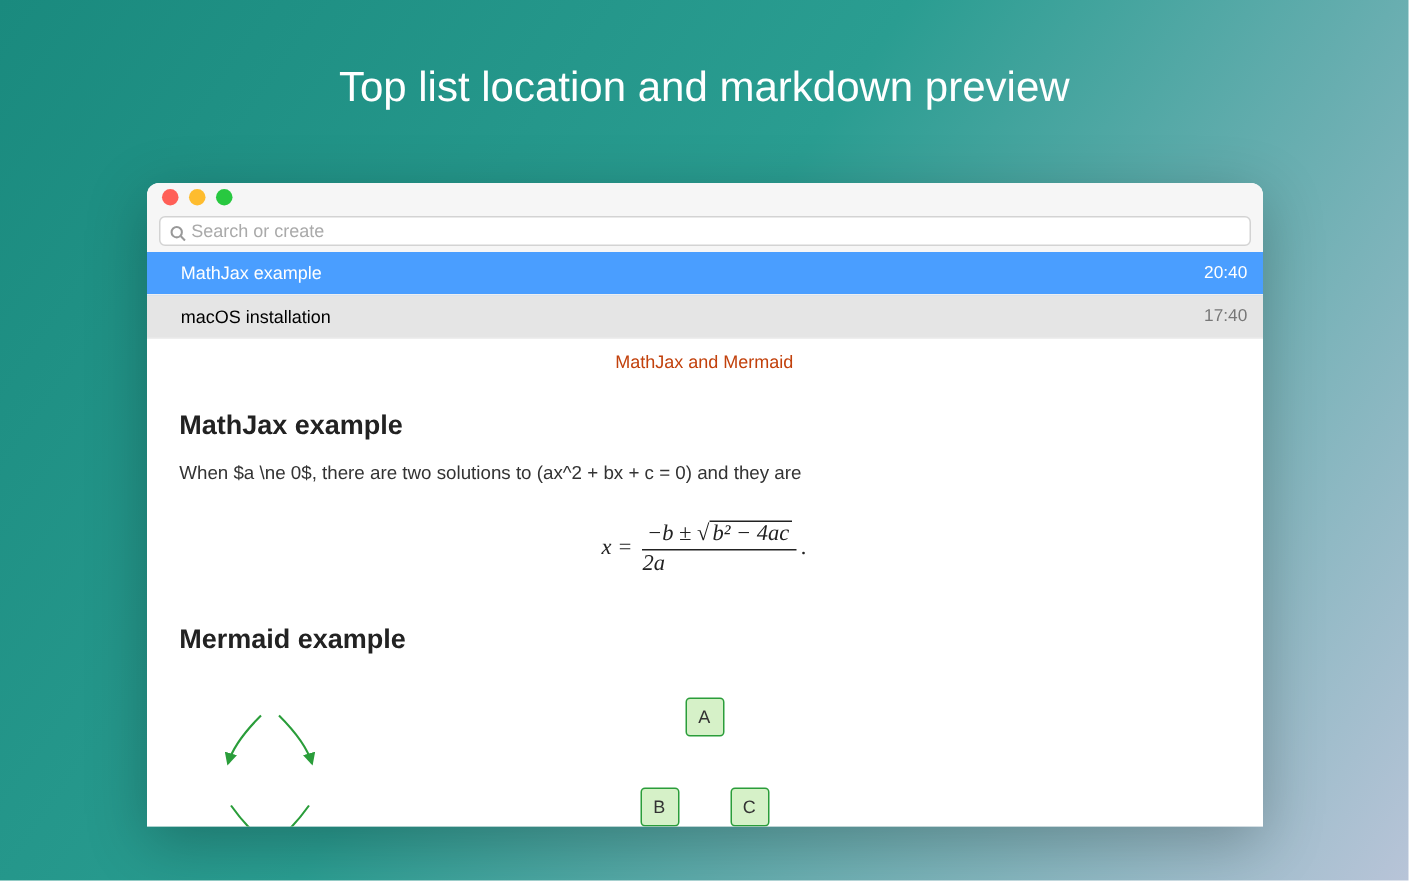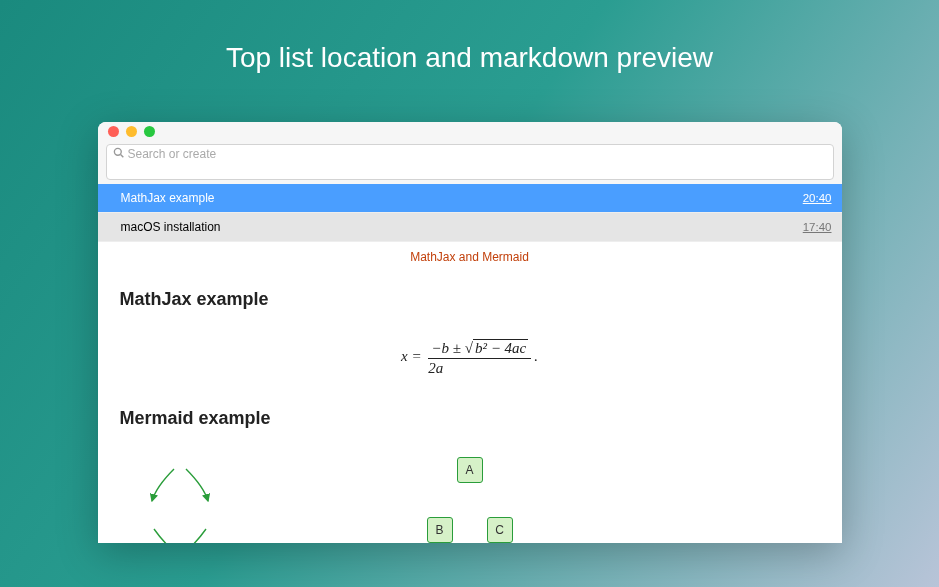--- a/index.html
+++ b/index.html
@@ -44,23 +44,23 @@
     .tl-green { background: #28c840; }
     .searchbar {
       padding: 4px 8px;
       background: #f6f6f6;
     }
     .search-input-wrap {
       background: #ffffff;
       border: 1px solid #d3d3d3;
       border-radius: 4px;
       display: flex;
-      align-items: flex-start;
+      align-items: flex-end;
       padding: 2px 6px;
-      height: 36px;
+      height: 20px;
     }
     .search-icon-svg {
       width: 11px;
       height: 11px;
       stroke: #999;
       stroke-width: 2;
       fill: none;
       margin-right: 4px;
       flex-shrink: 0;
     }
@@ -100,21 +100,20 @@
     }
     .lock-icon-svg {
       width: 9px;
       height: 11px;
       fill: #2a9d6d;
     }
     .note-title { flex: 1; }
     .note-time {
       color: inherit;
       font-size: 11.5px;
-      text-decoration: underline;
     }
     .note-row:not(.selected) .note-time { color: #777; }
     .preview {
       background: #ffffff;
     }
     .preview-tabtitle {
       text-align: center;
       font-size: 12px;
       color: #c2410c;
       padding: 8px 0 7px;
@@ -233,20 +232,21 @@
       <span class="icon-slot"></span>
       <span class="note-title">macOS installation</span>
       <span class="note-time">17:40</span>
     </div>
   </div>
 
   <div class="preview">
     <div class="preview-tabtitle">MathJax and Mermaid</div>
     <div class="preview-body">
       <h2>MathJax example</h2>
+      <p>When $a \ne 0$, there are two solutions to (ax^2 + bx + c = 0) and they are</p>
       <div class="equation">
         <span>x =</span>
         <span class="frac">
           <span class="num">
             <span>−b ± </span><span class="sqrt-sym">√</span><span class="sqrt-arg">b² − 4ac</span>
           </span>
           <span class="den">2a</span>
         </span><span>.</span>
       </div>
       <h2 class="h2-mermaid">Mermaid example</h2>

